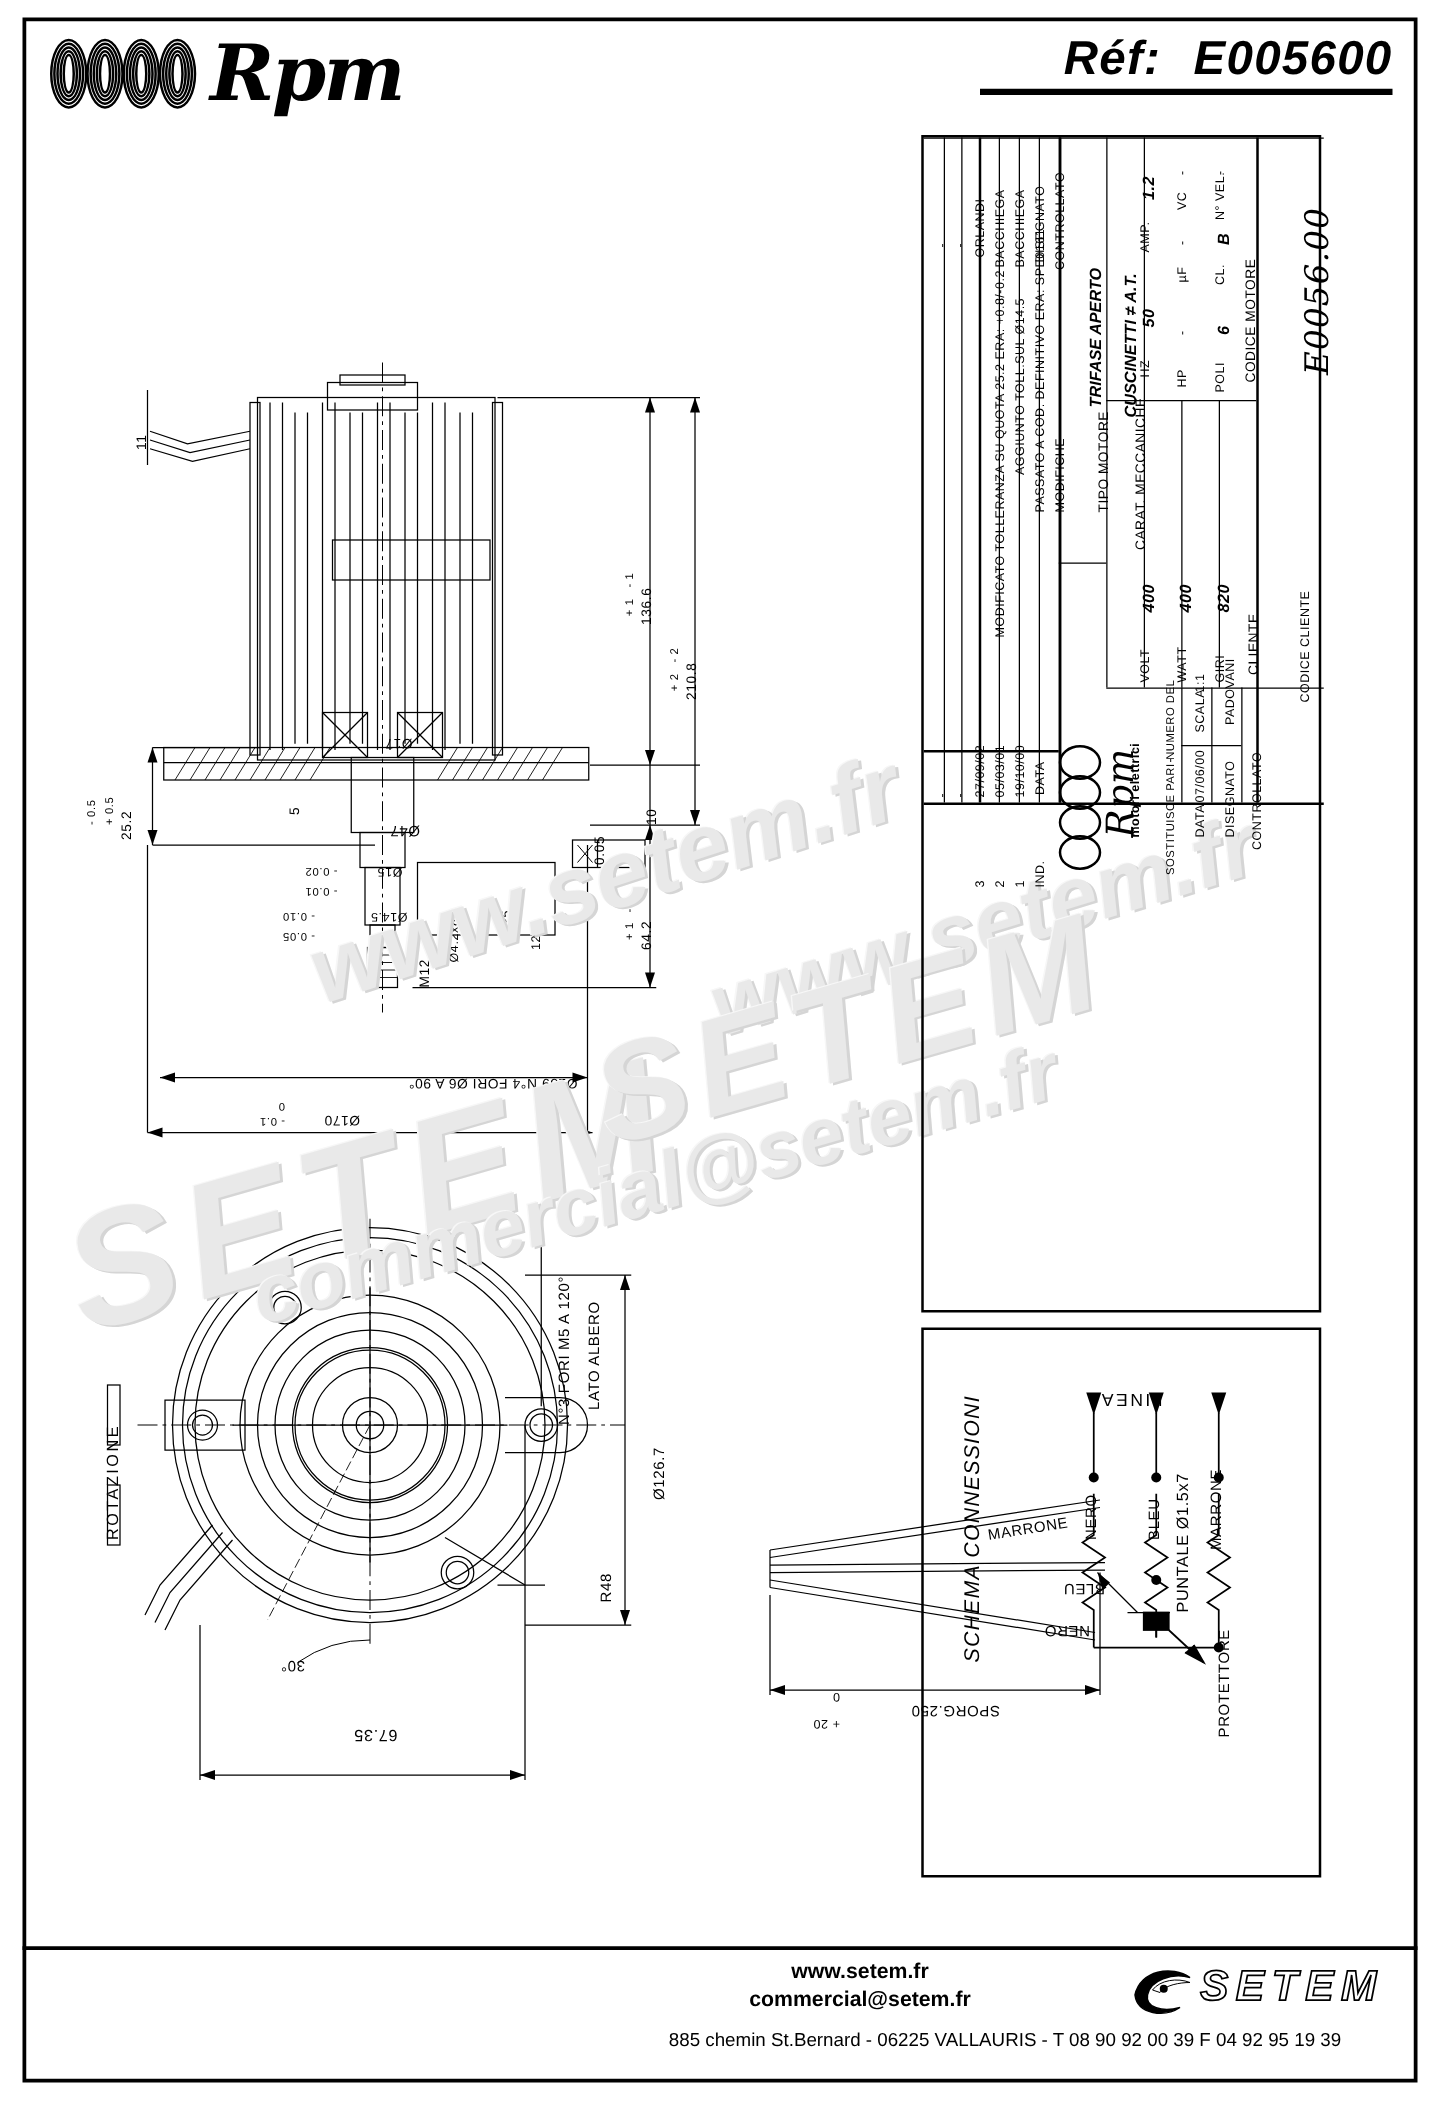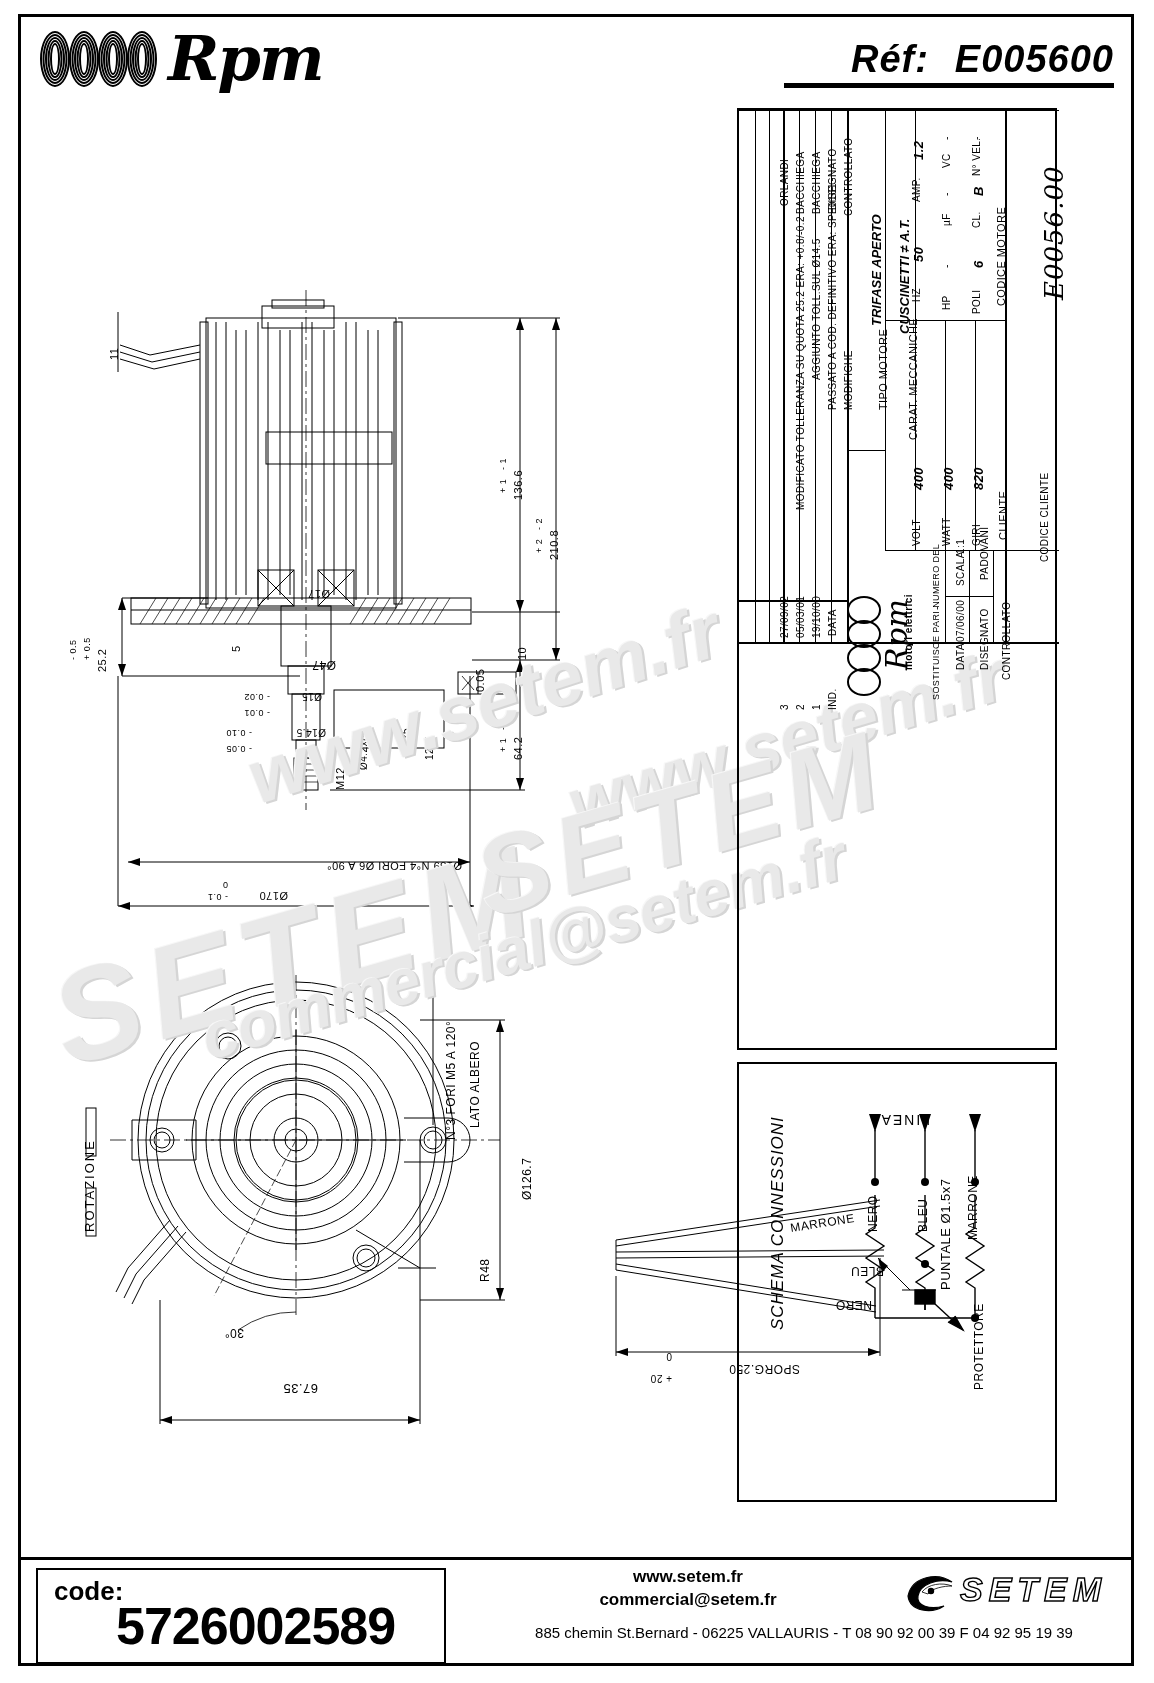--- a/index.html
+++ b/index.html
@@ -8,21 +8,21 @@
 
   .frame{position:absolute;left:18px;top:14px;width:1116px;height:1652px;border:3px solid #000;box-sizing:border-box;}
 
   
   .logo-wrap{position:absolute;left:38px;top:28px;display:flex;align-items:center;}
   .coils{display:flex;align-items:center;}
   .coil{position:relative;width:33px;height:58px;margin-right:-4px;}
   .coil i{position:absolute;left:50%;top:50%;transform:translate(-50%,-50%);border:2.0px solid #000;border-radius:50%;}
   .rpm-word{font-family:"DejaVu Serif",serif;font-style:italic;font-weight:700;font-size:62px;letter-spacing:-2px;margin-left:14px;line-height:1;}
 
-  .ref-box{position:absolute;right:40px;top:38px;text-align:right;}
+  .ref-box{position:absolute;right:40px;top:26px;text-align:right;}
   .ref-line{font-style:italic;font-weight:700;font-size:38px;letter-spacing:1px;white-space:nowrap;}
   .ref-line .lab{margin-right:26px;}
   .ref-rule{height:5px;background:#000;margin-top:2px;width:330px;margin-left:auto;}
 
   
   .t{position:absolute;font-family:"Liberation Sans",sans-serif;font-size:11px;letter-spacing:.5px;white-space:nowrap;}
   .r90{transform-origin:0 0;transform:rotate(-90deg);}
   .r180{transform-origin:0 0;transform:rotate(180deg);}
 
   
@@ -534,24 +534,20 @@
       <circle cx="925" cy="1264" r="4"></circle>
         <circle cx="975" cy="1318" r="4"></circle>
     </g>
   </svg>
   <div class="t r90" style="left:866px;top:1232px;font-size:12px;">NERO</div>
   <div class="t r90" style="left:916px;top:1232px;font-size:12px;">BLEU</div>
   <div class="t r90" style="left:966px;top:1240px;font-size:12px;">MARRONE</div>
   <div class="t r90" style="left:972px;top:1390px;font-size:12px;">PROTETTORE</div>
 
   <div class="footer">
-    <div class="code-box">
-      <div class="code-lab">code:</div>
-      <div class="code-val">5726002589</div>
-    </div>
     <div class="setem-web">
       <div>www.setem.fr</div>
       <div>commercial@setem.fr</div>
     </div>
     <div class="setem-addr">885 chemin St.Bernard  -   06225 VALLAURIS  -  T 08 90 92 00 39   F 04 92 95 19 39</div>
     <div class="setem-logo">
       <svg width="250" height="52" viewBox="0 0 250 52">
         <g stroke="#000" fill="none" stroke-width="1.2">
           <path d="M10 30 C14 10 40 6 54 16 C40 12 22 18 20 30 C18 40 32 44 46 40 C34 48 12 46 10 30 Z" fill="#000"></path>
           <path d="M24 26 C30 18 44 16 54 20 C46 20 34 22 30 28 Z" fill="#fff" stroke="#000" stroke-width="0.8"></path>

